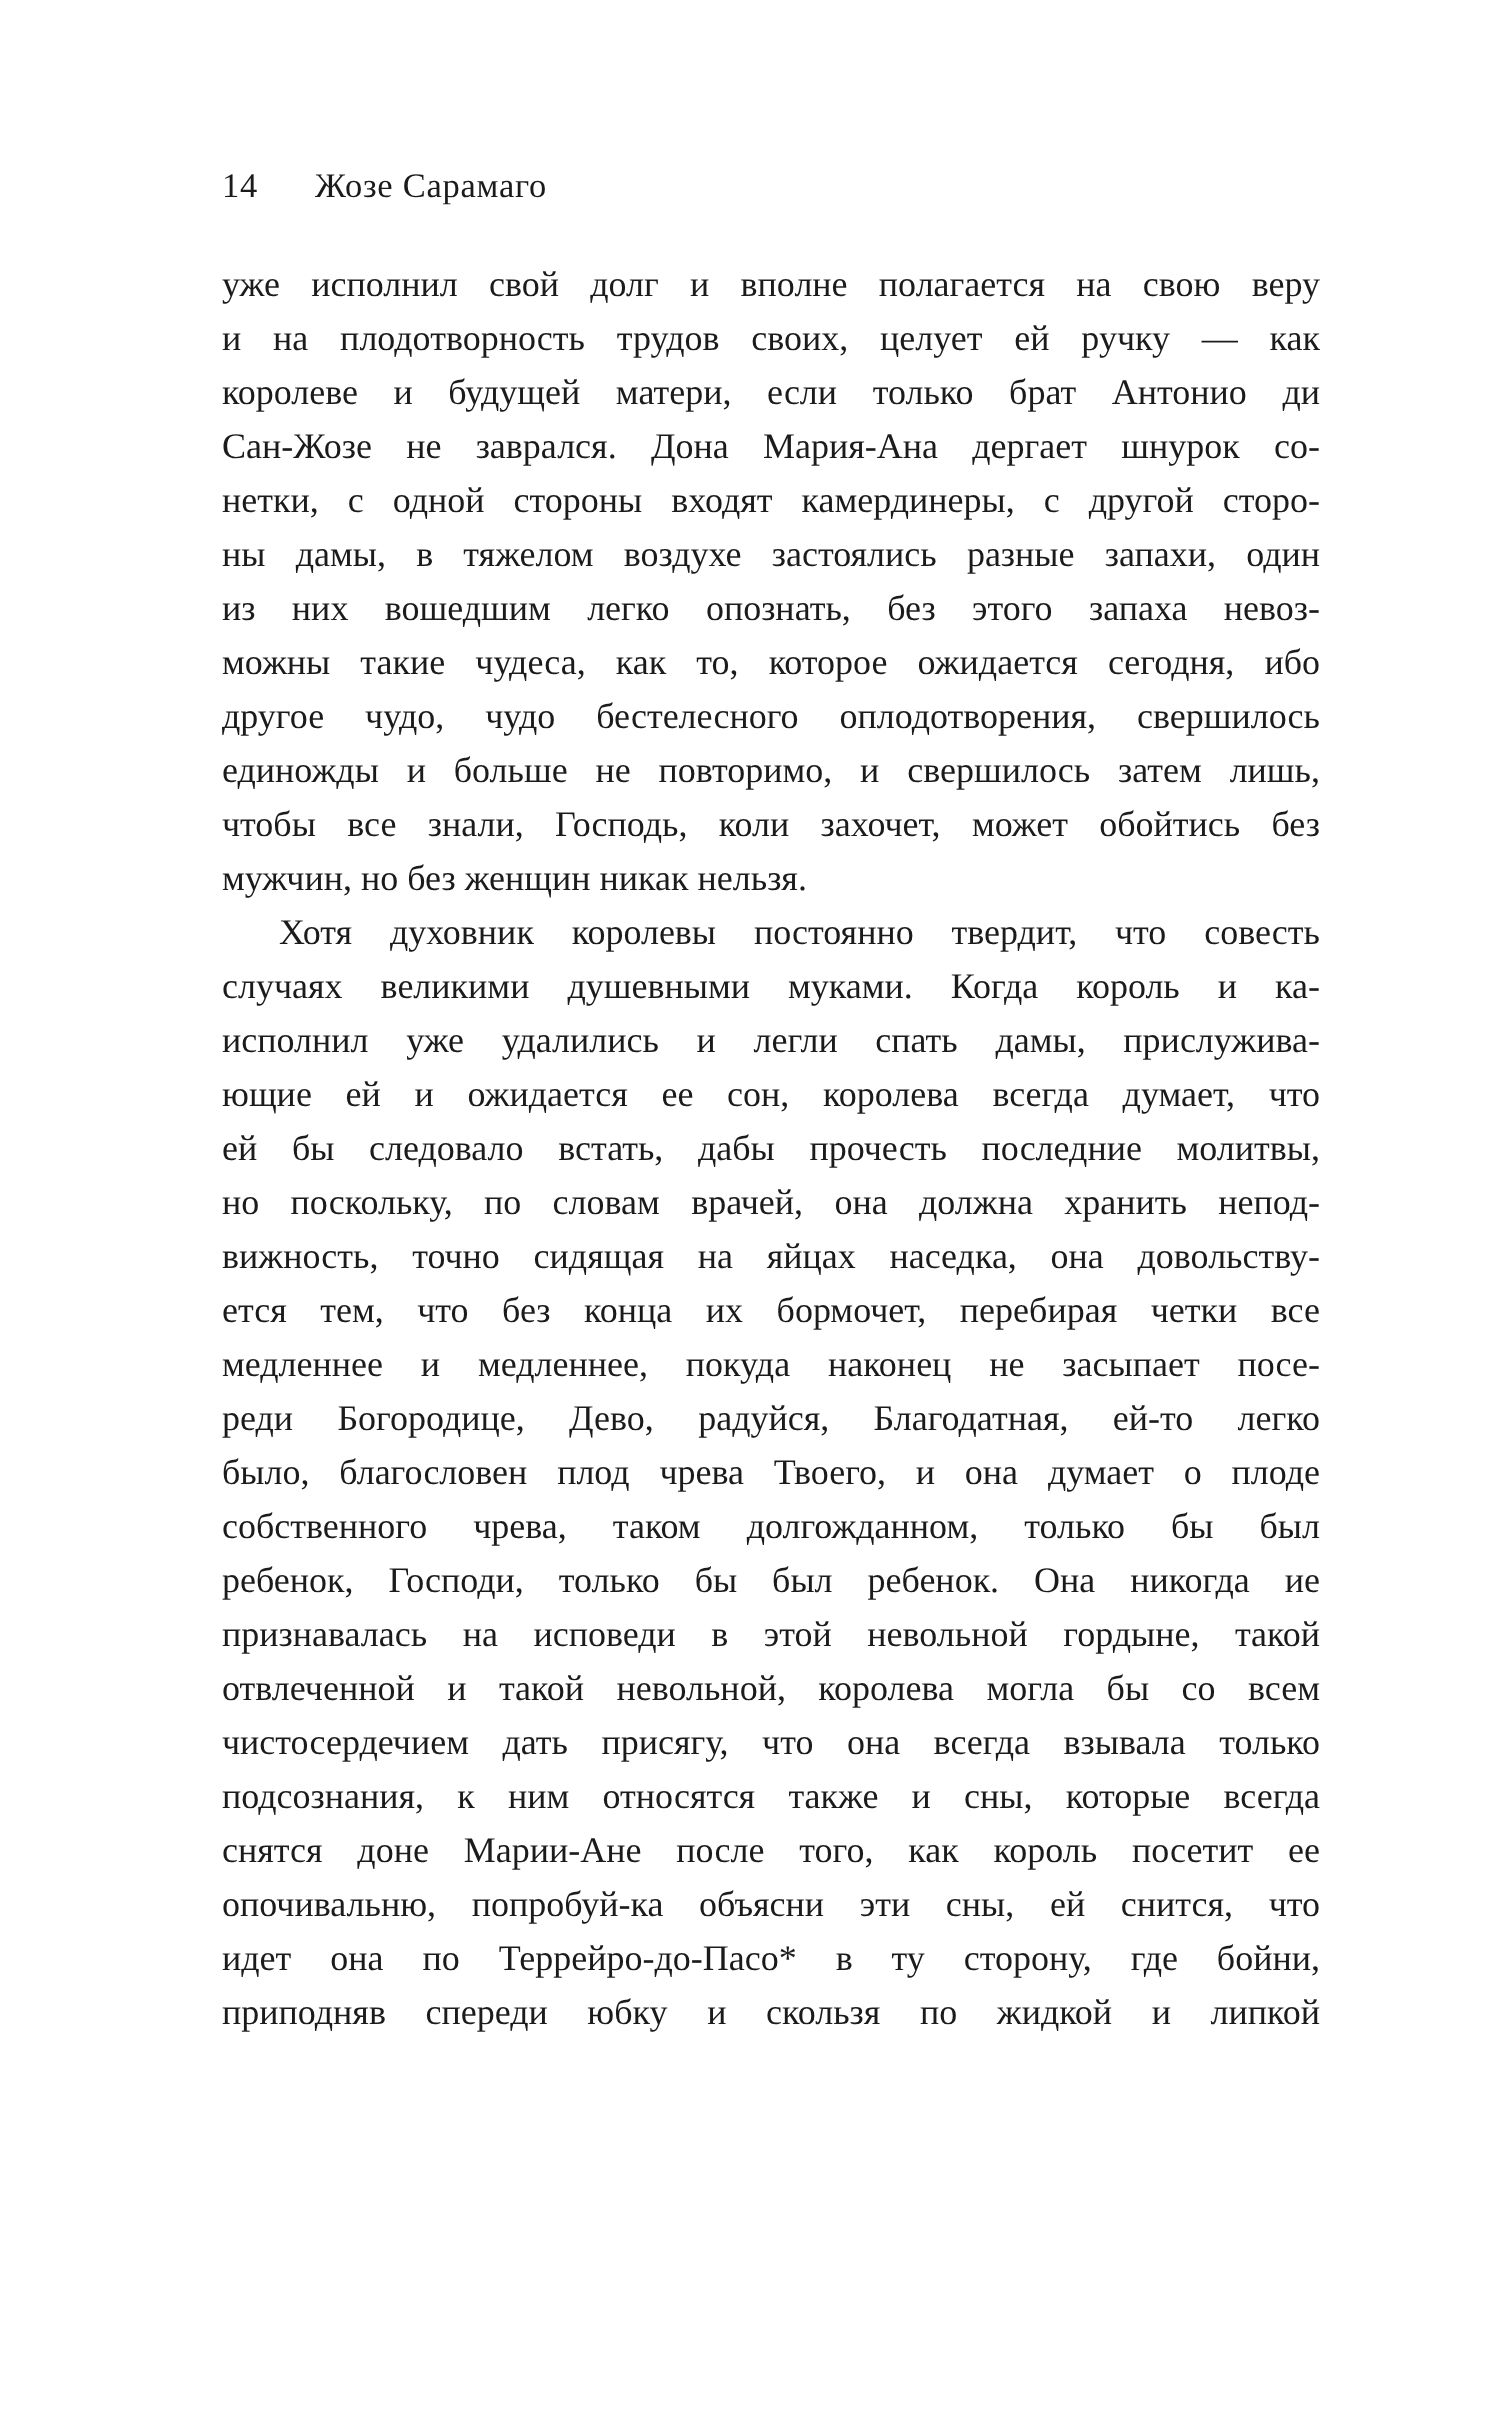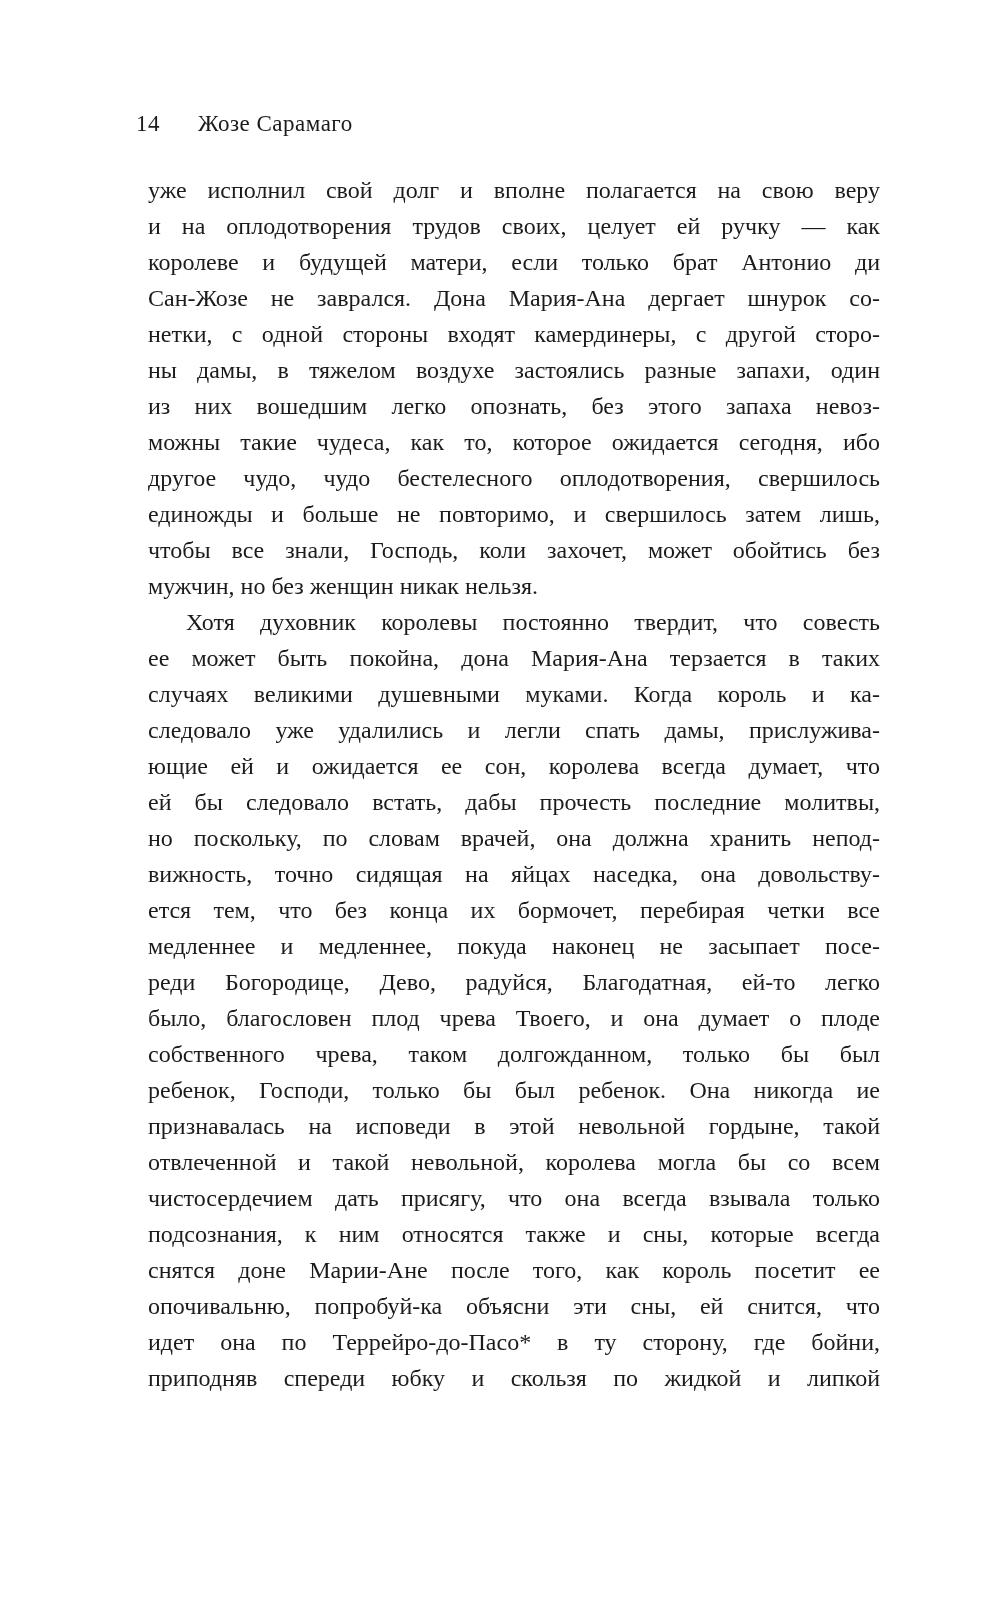--- a/index.html
+++ b/index.html
@@ -12,21 +12,21 @@
     width: 1000px;
     height: 1616px;
     background: #ffffff;
     font-family: "Liberation Serif", "DejaVu Serif", serif;
     color: #1b1b1b;
     overflow: hidden;
   }
   .header {
     position: absolute;
     top: 110px;
-    left: 136px;
+    left: 148px;
     width: 732px;
     font-size: 23px;
     line-height: 28px;
     white-space: nowrap;
   }
   .page-number {
     display: inline-block;
     margin-right: 38px;
     letter-spacing: 0.5px;
   }
@@ -57,35 +57,34 @@
 </style>
 </head>
 <body>
 
 <div class="page">
   <div class="header">
     <span class="page-number">14</span><span class="author">Жозе Сарамаго</span>
   </div>
   <div class="text-block">
       <div class="line just">уже исполнил свой долг и вполне полагается на свою веру</div>
-      <div class="line just">и на оплодотворения трудов своих, целует ей ручку — как</div>
+      <div class="line just">и на плодотворность трудов своих, целует ей ручку — как</div>
       <div class="line just">королеве и будущей матери, если только брат Антонио ди</div>
       <div class="line just">Сан-Жозе не заврался. Дона Мария-Ана дергает шнурок со-</div>
       <div class="line just">нетки, с одной стороны входят камердинеры, с другой сторо-</div>
       <div class="line just">ны дамы, в тяжелом воздухе застоялись разные запахи, один</div>
       <div class="line just">из них вошедшим легко опознать, без этого запаха невоз-</div>
       <div class="line just">можны такие чудеса, как то, которое ожидается сегодня, ибо</div>
       <div class="line just">другое чудо, чудо бестелесного оплодотворения, свершилось</div>
       <div class="line just">единожды и больше не повторимо, и свершилось затем лишь,</div>
       <div class="line just">чтобы все знали, Господь, коли захочет, может обойтись без</div>
       <div class="line">мужчин, но без женщин никак нельзя.</div>
       <div class="line indent just">Хотя духовник королевы постоянно твердит, что совесть</div>
-      <div class="line just">ее может быть покойна, дона Мария-Ана терзается в таких</div>
       <div class="line just">случаях великими душевными муками. Когда король и ка-</div>
-      <div class="line just">следовало уже удалились и легли спать дамы, прислужива-</div>
+      <div class="line just">исполнил уже удалились и легли спать дамы, прислужива-</div>
       <div class="line just">ющие ей и ожидается ее сон, королева всегда думает, что</div>
       <div class="line just">ей бы следовало встать, дабы прочесть последние молитвы,</div>
       <div class="line just">но поскольку, по словам врачей, она должна хранить непод-</div>
       <div class="line just">вижность, точно сидящая на яйцах наседка, она довольству-</div>
       <div class="line just">ется тем, что без конца их бормочет, перебирая четки все</div>
       <div class="line just">медленнее и медленнее, покуда наконец не засыпает посе-</div>
       <div class="line just">реди Богородице, Дево, радуйся, Благодатная, ей-то легко</div>
       <div class="line just">было, благословен плод чрева Твоего, и она думает о плоде</div>
       <div class="line just">собственного чрева, таком долгожданном, только бы был</div>
       <div class="line just">ребенок, Господи, только бы был ребенок. Она никогда ие</div>

